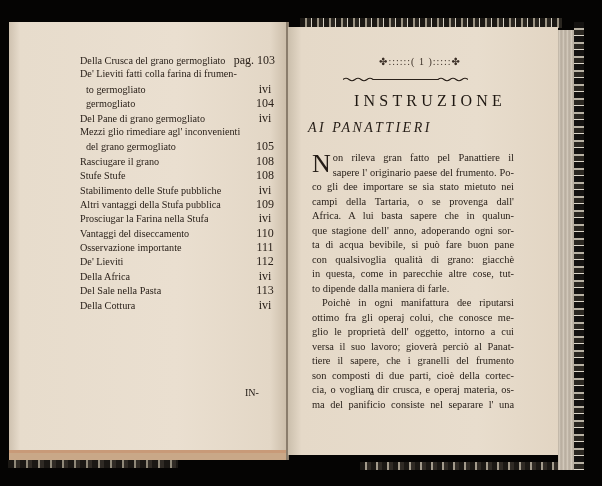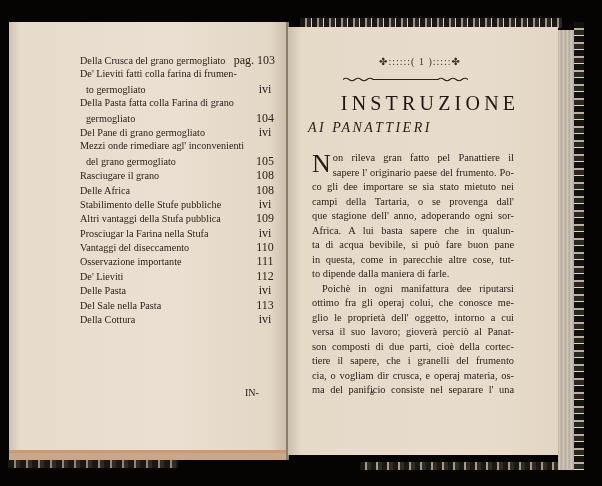--- a/index.html
+++ b/index.html
@@ -26,21 +26,21 @@
 
   .toc { position:absolute; left:80px; top:53px; width:195px; font-size:10.2px; color:#2a211a; }
   .toc-row { display:flex; justify-content:space-between; align-items:baseline; height:14.4px; line-height:14.4px; white-space:nowrap; }
   .toc-row .title { overflow:hidden; }
   .toc-row.cont .title { padding-left:6px; }
   .toc-row .pg { font-size:12px; min-width:20px; text-align:center; }
   .catchword { position:absolute; left:245px; top:387px; font-size:10px; color:#201914; }
 
   .running-head { position:absolute; left:360px; top:56px; width:120px; text-align:center; font-size:10px; color:#3a2e25; letter-spacing:1px; }
   .rule { position:absolute; left:343px; top:77px; width:125px; height:5px; }
-  .main-title { position:absolute; left:308px; top:92px; width:244px; text-align:center; font-size:20px; letter-spacing:4.2px; color:#1f1812; }
+  .main-title { position:absolute; left:308px; top:92px; width:244px; text-align:center; font-size:16px; letter-spacing:4.2px; color:#1f1812; }
   .sub-title { position:absolute; left:308px; top:120px; width:244px; text-align:left; font-size:14px; font-style:italic; letter-spacing:2.5px; color:#231b15; }
   .body-text { position:absolute; left:312px; top:151px; width:202px; font-size:10.4px; color:#241c16; }
   .line { height:14.5px; line-height:14.5px; white-space:nowrap; text-align:justify; text-align-last:justify; }
   .line.last { text-align-last:left;font-family:Liberation Serif, serif; }
   .line.indent { padding-left:10px; }
   .dropcap { float:left; font-size:26px; line-height:24px; margin-right:2px; margin-top:1px; }
   .signature { position:absolute; left:370px; top:387px; font-size:9px; color:#2a211a; }
 </style>
 </head>
 <body>
@@ -63,46 +63,42 @@
         <span class="pg">pag. 103</span>
       </div>
     <div class="toc-row">
         <span class="title">De' Lieviti fatti colla farina di frumen-</span>
         <span class="pg"></span>
       </div>
     <div class="toc-row cont">
         <span class="title">to germogliato</span>
         <span class="pg">ivi</span>
       </div>
-    <div class="toc-row">
-        <span class="title">Della Pasta fatta colla Farina di grano</span>
-        <span class="pg"></span>
-      </div>
     <div class="toc-row cont">
         <span class="title">germogliato</span>
         <span class="pg">104</span>
       </div>
     <div class="toc-row">
         <span class="title">Del Pane di grano germogliato</span>
         <span class="pg">ivi</span>
       </div>
     <div class="toc-row">
-        <span class="title">Mezzi onde rimediare agl' inconvenienti</span>
+        <span class="title">Mezzi glio rimediare agl' inconvenienti</span>
         <span class="pg"></span>
       </div>
     <div class="toc-row cont">
         <span class="title">del grano germogliato</span>
         <span class="pg">105</span>
       </div>
     <div class="toc-row">
         <span class="title">Rasciugare il grano</span>
         <span class="pg">108</span>
       </div>
     <div class="toc-row">
-        <span class="title">Delle Africa</span>
+        <span class="title">Stufe Stufe</span>
         <span class="pg">108</span>
       </div>
     <div class="toc-row">
         <span class="title">Stabilimento delle Stufe pubbliche</span>
         <span class="pg">ivi</span>
       </div>
     <div class="toc-row">
         <span class="title">Altri vantaggi della Stufa pubblica</span>
         <span class="pg">109</span>
       </div>
@@ -116,21 +112,21 @@
       </div>
     <div class="toc-row">
         <span class="title">Osservazione importante</span>
         <span class="pg">111</span>
       </div>
     <div class="toc-row">
         <span class="title">De' Lieviti</span>
         <span class="pg">112</span>
       </div>
     <div class="toc-row">
-        <span class="title">Delle Pasta</span>
+        <span class="title">Della Africa</span>
         <span class="pg">ivi</span>
       </div>
     <div class="toc-row">
         <span class="title">Del Sale nella Pasta</span>
         <span class="pg">113</span>
       </div>
     <div class="toc-row">
         <span class="title">Della Cottura</span>
         <span class="pg">ivi</span>
       </div>
@@ -143,28 +139,29 @@
   </svg>
   <div class="main-title">INSTRUZIONE</div>
   <div class="sub-title">AI PANATTIERI</div>
 
   <div class="body-text">
     <span class="dropcap">N</span>
     <div class="line">on rileva gran fatto pel Panattiere il</div>
     <div class="line">sapere l' originario paese del frumento. Po-</div>
     <div class="line">co gli dee importare se sia stato mietuto nei</div>
     <div class="line">campi della Tartaria, o se provenga dall'</div>
+    <div class="line">Africa. A lui basta sapere che in qualun-</div>
     <div class="line">que stagione dell' anno, adoperando ogni sor-</div>
-    <div class="line">Africa. A lui basta sapere che in qualun-</div>
     <div class="line">ta di acqua bevibile, si può fare buon pane</div>
+    <div class="line">con qualsivoglia qualità di grano: giacchè</div>
     <div class="line">in questa, come in parecchie altre cose, tut-</div>
     <div class="line last">to dipende dalla maniera di farle.</div>
     <div class="line indent">Poichè in ogni manifattura dee riputarsi</div>
     <div class="line">ottimo fra gli operaj colui, che conosce me-</div>
     <div class="line">glio le proprietà dell' oggetto, intorno a cui</div>
     <div class="line">versa il suo lavoro; gioverà perciò al Panat-</div>
+    <div class="line">tiere il sapere, che i granelli del frumento</div>
     <div class="line">son composti di due parti, cioè della cortec-</div>
-    <div class="line">tiere il sapere, che i granelli del frumento</div>
     <div class="line">cia, o vogliam dir crusca, e operaj materia, os-</div>
     <div class="line">ma del panificio consiste nel separare l' una</div>
   </div>
   <div class="signature">a</div>
 </div>
 
 </body></html>

